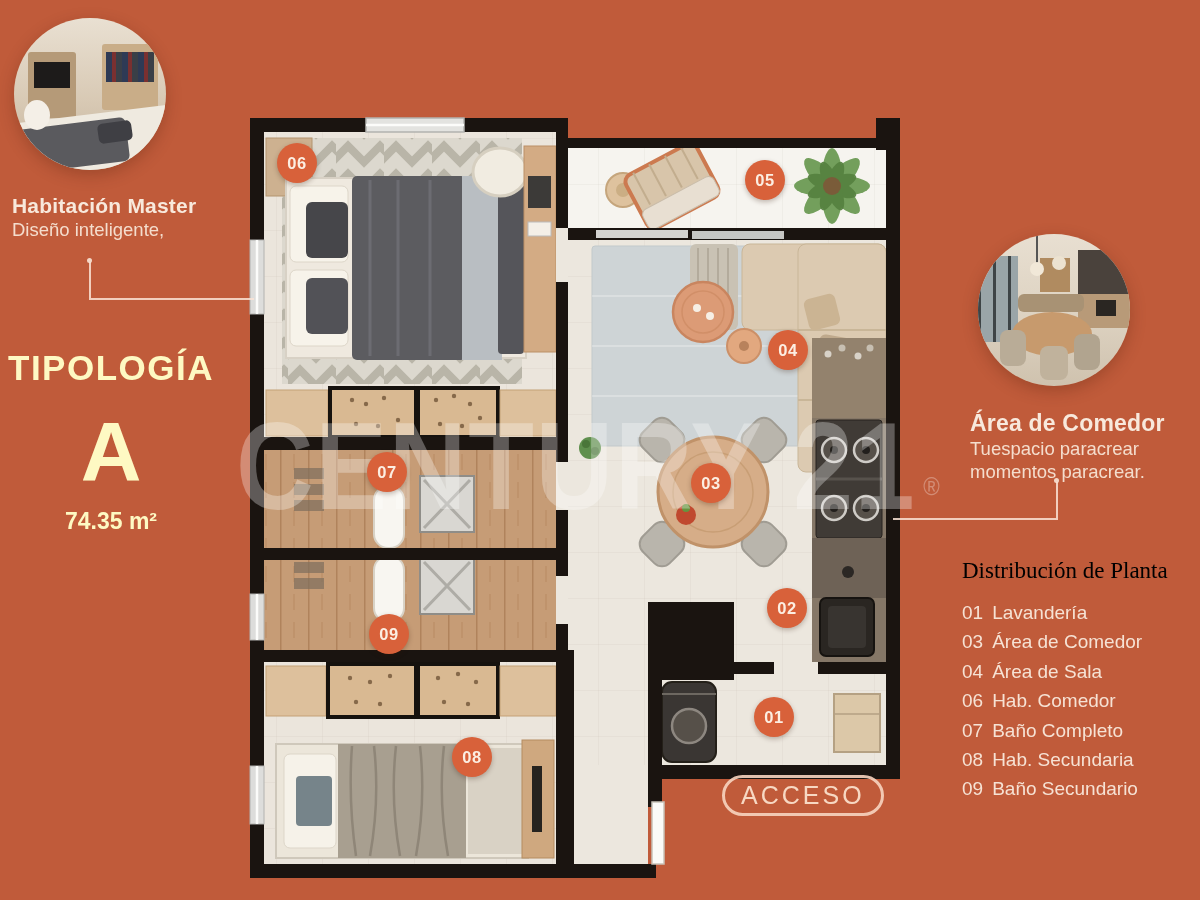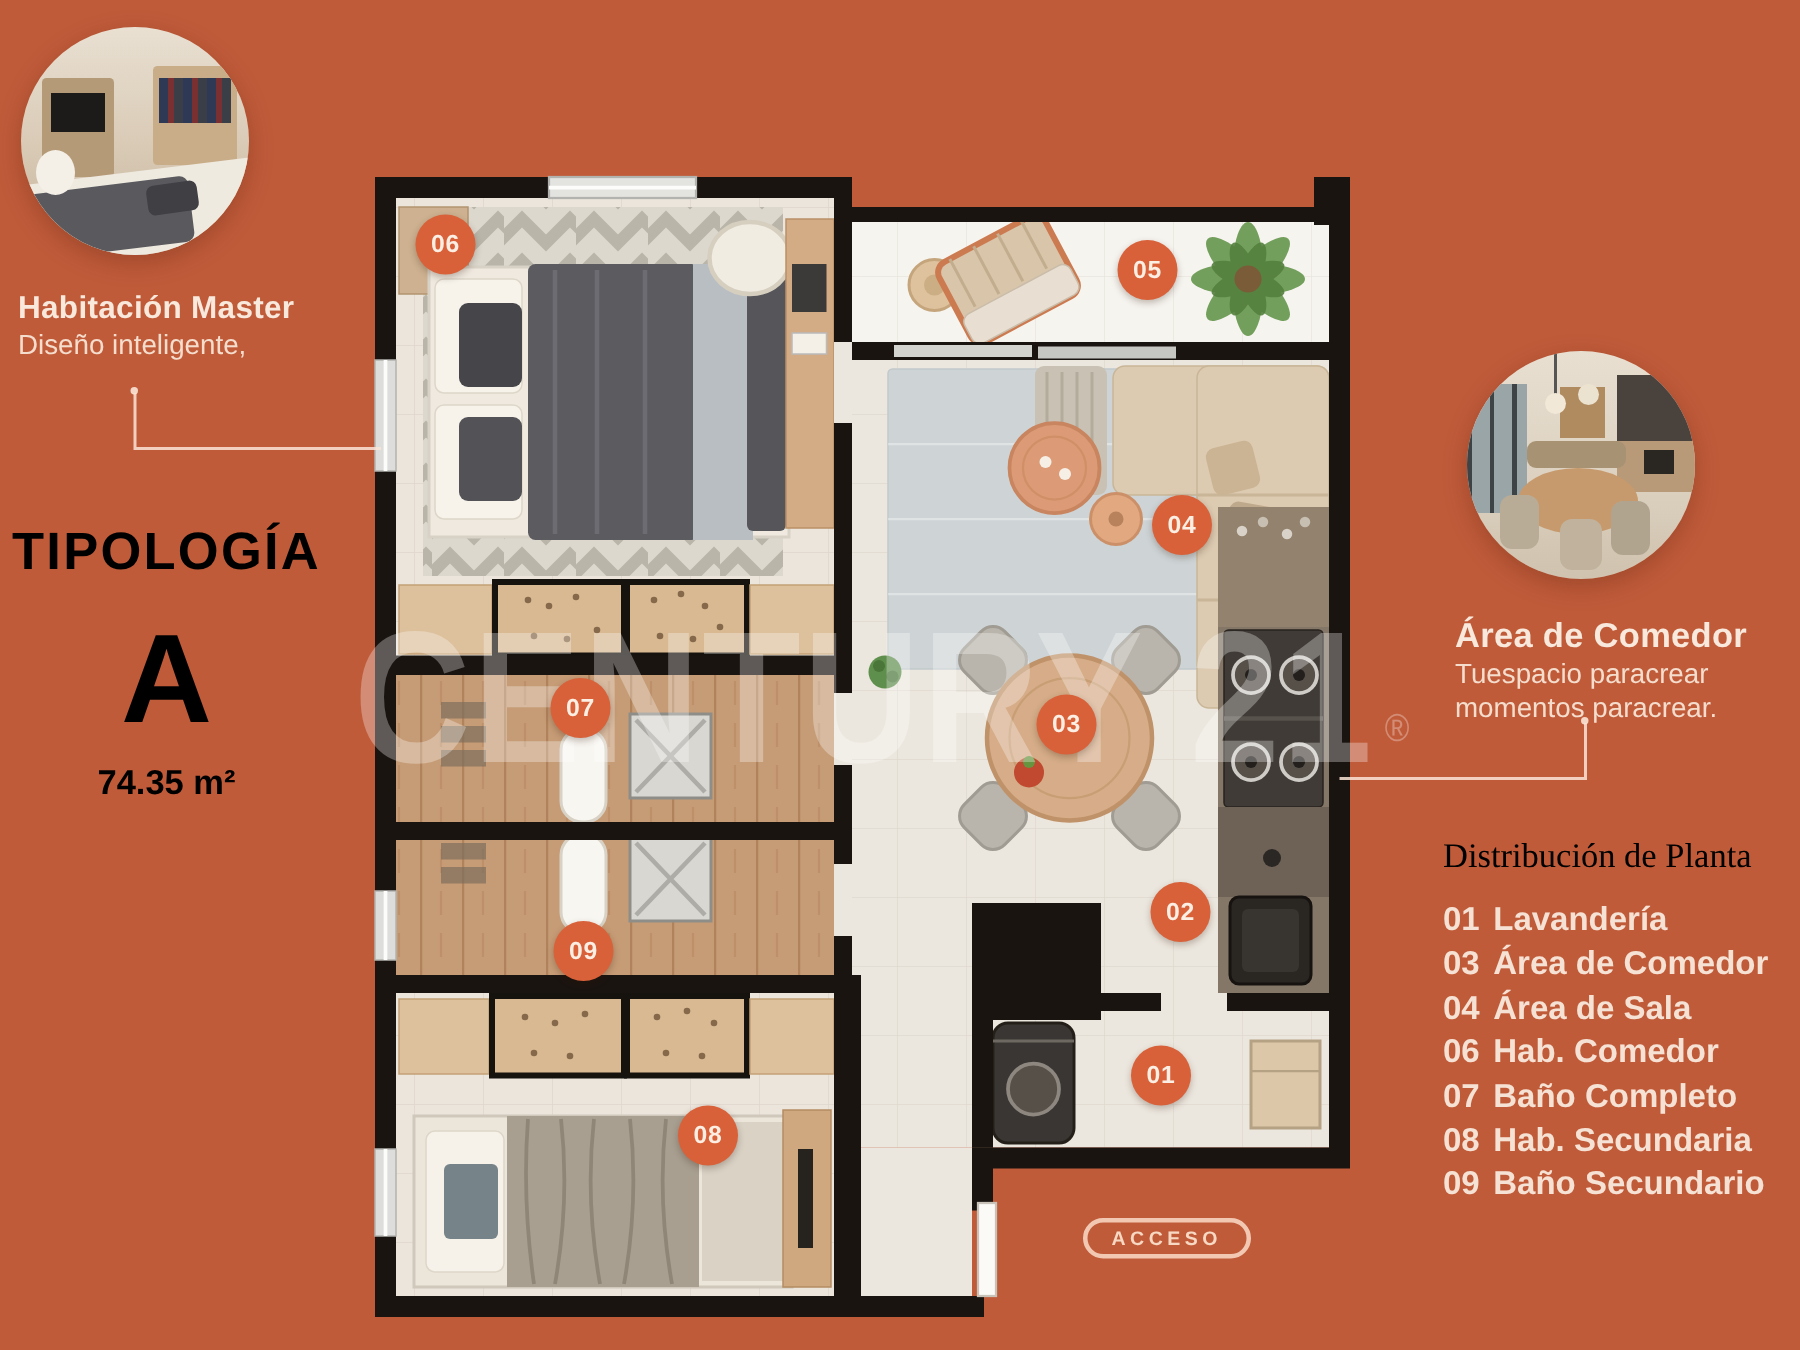--- a/index.html
+++ b/index.html
@@ -16,29 +16,29 @@
     position:absolute;border-radius:50%;overflow:hidden;
     box-shadow:0 5px 16px rgba(60,20,5,.25);
   }
   .photo-circle .layer{position:absolute;}
 
   
   .callout-title{font-size:21px;font-weight:600;color:#f8e9dc;letter-spacing:.2px;margin-top:18px;}
   .callout-line{font-size:18.5px;font-weight:400;color:#f4ddcd;line-height:23px;}
 
   
-  .typ-wrap{left:0;top:348px;width:222px;text-align:center;color:#000000;}
+  .typ-wrap{left:0;top:348px;width:222px;text-align:center;color:#fef9c3;}
   .typ-label{font-size:35px;font-weight:800;letter-spacing:1.5px;}
   .typ-letter{font-size:84px;font-weight:800;line-height:84px;margin-top:22px;}
   .typ-area{font-size:23px;font-weight:700;margin-top:14px;}
 
   
   .legend{left:962px;top:558px;color:#f6e2d4;}
   .legend-title{font-size:23px;font-weight:500;margin-bottom:14px;color:#000000;font-family:Liberation Serif, serif;}
-  .legend-item{font-size:22px;line-height:29.4px;font-weight:700;}
+  .legend-item{font-size:19px;line-height:29.4px;font-weight:400;}
   .legend-item .num{margin-right:9px;}
 
   
   .conn{position:absolute;border:0 solid rgba(250,228,214,.85);}
   .conn-dot{position:absolute;width:5px;height:5px;border-radius:50%;background:rgba(250,228,214,.9);}
 
   
   .watermark{
     left:236px;top:394px;white-space:nowrap;
     font-size:125px;font-weight:700;letter-spacing:2px;
@@ -53,25 +53,25 @@
     position:absolute;width:40px;height:40px;border-radius:50%;
     background:#d8613a;color:#fceee2;
     display:flex;align-items:center;justify-content:center;
     font-size:16.5px;font-weight:700;letter-spacing:.5px;
     box-shadow:0 2px 5px rgba(50,20,8,.28);
     z-index:40;
   }
 
   
   .acceso{
-    left:722px;top:812px;
+    left:722px;top:775px;
     border:3px solid rgba(247,212,192,.9);
     border-radius:22px;
     padding:3px 16px;
-    color:#f7d8c3;font-size:13px;font-weight:700;letter-spacing:3px;
+    color:#f7d8c3;font-size:25px;font-weight:400;letter-spacing:3px;
     z-index:40;
   }
 
   svg{display:block;}
 </style>
 </head>
 <body>
 
 <div class="abs" style="left:0;top:0;width:1200px;height:900px;">
 <svg width="1200" height="900" viewBox="0 0 1200 900">

